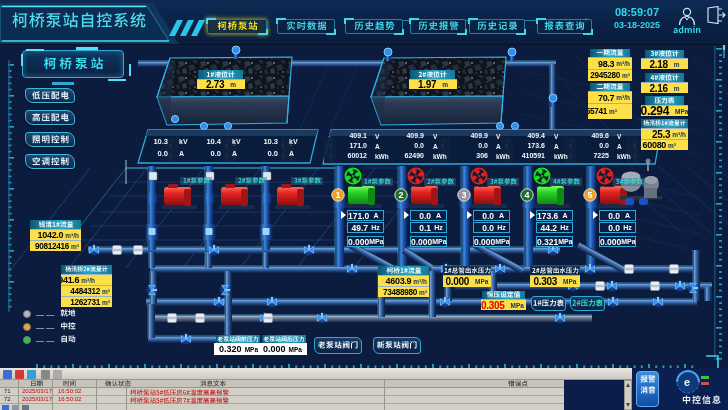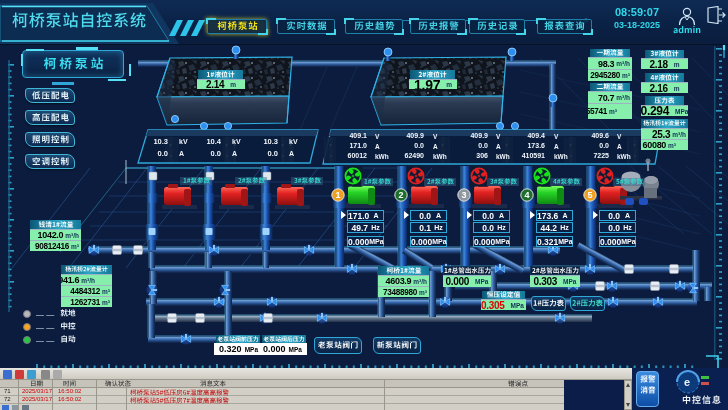--- a/index.html
+++ b/index.html
@@ -1,20 +1,20 @@
 <!DOCTYPE html>
 <html lang="zh"><head><meta charset="utf-8"><title>pump station</title>
 <style>
 *{margin:0;padding:0;box-sizing:border-box}
 html,body{width:728px;height:410px;overflow:hidden;background:#0c1c3e;font-family:"Liberation Sans",sans-serif}
 #stage{position:relative;width:728px;height:410px;background:#0c1c3e;overflow:hidden}
 .abs{position:absolute}
 svg{display:block}
 .ct{display:flex;align-items:center;justify-content:center}
-.wrow{background:#86efac;color:#000;font-weight:bold;display:flex;align-items:center;justify-content:flex-end;
+.wrow{background:#fde047;color:#000;font-weight:bold;display:flex;align-items:center;justify-content:flex-end;
  border-top:1px solid #9db2c2;white-space:nowrap;overflow:hidden}
 .wrow .v{font-size:9px;letter-spacing:-0.3px}
 .wrow .u{font-size:6.5px;margin-left:2px;font-weight:bold;color:#135}
 .navbtn{position:absolute;top:19px;height:15px;border:1px solid #1f7fa8;border-radius:2px;background:rgba(8,34,66,.9)}
 .navbtn:before{content:"";position:absolute;left:-2px;top:-2px;width:8px;height:4px;border-left:2px solid #45d5e8;border-top:2px solid #45d5e8}
 .navbtn:after{content:"";position:absolute;right:-2px;bottom:-2px;width:8px;height:4px;border-right:2px solid #45d5e8;border-bottom:2px solid #45d5e8}
 .sbtn{position:absolute;height:15px;border:1px solid #2fa8d8;border-radius:3px 6px 3px 6px;background:linear-gradient(180deg,#123a66,#0a2346)}
 .dbox{position:absolute;background:#0a1f44;border:1px solid #2da8d8;display:flex;align-items:center;color:#fff;font-weight:bold}
 .tealtag{position:absolute;background:linear-gradient(90deg,#0c5876,#2aa6c6 55%,#15789a)}
 .darktag{position:absolute;background:rgba(8,26,52,.92);border:1px solid rgba(27,95,134,.4)}
@@ -1073,36 +1073,36 @@
         <g fill="#fff">
           <path transform="translate(0.0,6.16) scale(0.00700,-0.00700)" d="M82 0H527V120H388V741H279C232 711 182 692 107 679V587H242V120H82Z"></path>
           <path transform="translate(4.1,6.16) scale(0.00700,-0.00700)" d="M99 0H186L212 217H338L312 0H400L425 217H533V313H437L454 450H556V545H466L489 738H403L378 545H252L275 738H189L165 545H62V450H153L136 313H39V217H125ZM223 313 240 450H366L349 313Z"></path>
           <path transform="translate(8.3,6.16) scale(0.00700,-0.00700)" d="M27 488C77 449 143 391 172 353L250 432C218 469 151 522 100 558ZM48 7 152 -57C195 40 238 155 274 260L182 324C141 210 87 84 48 7ZM650 382C680 352 713 311 728 283L781 331C764 290 743 252 720 217C682 268 651 323 627 380C640 400 651 421 662 442H820C811 407 799 373 786 341C770 367 737 403 708 428ZM77 747C128 705 190 645 217 605L297 677V636H419C384 536 314 408 236 331C259 313 295 277 313 255C330 273 347 293 364 314V-89H469V-3C492 -23 521 -63 535 -90C605 -54 669 -9 724 48C776 -8 836 -54 902 -89C920 -61 955 -17 980 5C911 35 848 79 794 132C865 232 918 358 946 513L875 539L856 535H706C717 561 727 587 736 613L643 636H965V750H700C688 783 669 823 651 854L542 824C553 802 564 775 574 750H297V684C265 723 203 777 154 815ZM442 636H626C598 539 541 422 469 340V478C493 522 514 568 532 611ZM564 290C590 234 620 182 654 134C600 77 538 32 469 1V292C487 275 507 255 520 240C535 255 550 272 564 290Z"></path>
           <path transform="translate(15.3,6.16) scale(0.00700,-0.00700)" d="M421 508C448 374 473 198 481 94L599 127C589 229 560 401 530 533ZM553 836C569 788 590 724 598 681H363V565H922V681H613L718 711C707 753 686 816 667 864ZM326 66V-50H956V66H785C821 191 858 366 883 517L757 537C744 391 710 197 676 66ZM259 846C208 703 121 560 30 470C50 441 83 375 94 345C116 368 137 393 158 421V-88H279V609C315 674 346 743 372 810Z"></path>
           <path transform="translate(22.3,6.16) scale(0.00700,-0.00700)" d="M115 762C172 715 246 648 280 604L361 691C325 734 247 797 192 840ZM38 541V422H184V120C184 75 152 42 129 27C149 1 179 -54 188 -85C207 -60 244 -32 446 115C434 140 415 191 408 226L306 154V541ZM607 845V534H367V409H607V-90H736V409H967V534H736V845Z"></path>
         </g>
       </svg>
     </div>
     <div class="wrow abs" style="left:197px;top:79px;width:48px;height:10px;justify-content:center">
-      <span class="v" style="color:#000;font-size:10px">2.14</span>
+      <span class="v" style="color:#000;font-size:10px">2.73</span>
       <span class="u" style="margin-left:6px;font-size:6.5px">m</span>
     </div>
     <div class="tealtag ct" style="left:410px;top:70px;width:45px;height:9px;">
       <svg width="29" height="8" viewBox="0 0 29.3 8.3" style="overflow:visible">
         <g fill="#fff">
           <path transform="translate(0.0,6.16) scale(0.00700,-0.00700)" d="M43 0H539V124H379C344 124 295 120 257 115C392 248 504 392 504 526C504 664 411 754 271 754C170 754 104 715 35 641L117 562C154 603 198 638 252 638C323 638 363 592 363 519C363 404 245 265 43 85Z"></path>
           <path transform="translate(4.1,6.16) scale(0.00700,-0.00700)" d="M99 0H186L212 217H338L312 0H400L425 217H533V313H437L454 450H556V545H466L489 738H403L378 545H252L275 738H189L165 545H62V450H153L136 313H39V217H125ZM223 313 240 450H366L349 313Z"></path>
           <path transform="translate(8.3,6.16) scale(0.00700,-0.00700)" d="M27 488C77 449 143 391 172 353L250 432C218 469 151 522 100 558ZM48 7 152 -57C195 40 238 155 274 260L182 324C141 210 87 84 48 7ZM650 382C680 352 713 311 728 283L781 331C764 290 743 252 720 217C682 268 651 323 627 380C640 400 651 421 662 442H820C811 407 799 373 786 341C770 367 737 403 708 428ZM77 747C128 705 190 645 217 605L297 677V636H419C384 536 314 408 236 331C259 313 295 277 313 255C330 273 347 293 364 314V-89H469V-3C492 -23 521 -63 535 -90C605 -54 669 -9 724 48C776 -8 836 -54 902 -89C920 -61 955 -17 980 5C911 35 848 79 794 132C865 232 918 358 946 513L875 539L856 535H706C717 561 727 587 736 613L643 636H965V750H700C688 783 669 823 651 854L542 824C553 802 564 775 574 750H297V684C265 723 203 777 154 815ZM442 636H626C598 539 541 422 469 340V478C493 522 514 568 532 611ZM564 290C590 234 620 182 654 134C600 77 538 32 469 1V292C487 275 507 255 520 240C535 255 550 272 564 290Z"></path>
           <path transform="translate(15.3,6.16) scale(0.00700,-0.00700)" d="M421 508C448 374 473 198 481 94L599 127C589 229 560 401 530 533ZM553 836C569 788 590 724 598 681H363V565H922V681H613L718 711C707 753 686 816 667 864ZM326 66V-50H956V66H785C821 191 858 366 883 517L757 537C744 391 710 197 676 66ZM259 846C208 703 121 560 30 470C50 441 83 375 94 345C116 368 137 393 158 421V-88H279V609C315 674 346 743 372 810Z"></path>
           <path transform="translate(22.3,6.16) scale(0.00700,-0.00700)" d="M115 762C172 715 246 648 280 604L361 691C325 734 247 797 192 840ZM38 541V422H184V120C184 75 152 42 129 27C149 1 179 -54 188 -85C207 -60 244 -32 446 115C434 140 415 191 408 226L306 154V541ZM607 845V534H367V409H607V-90H736V409H967V534H736V845Z"></path>
         </g>
       </svg>
     </div>
     <div class="wrow abs" style="left:409px;top:79px;width:48px;height:10px;justify-content:center">
-      <span class="v" style="color:#000;font-size:14px">1.97</span>
+      <span class="v" style="color:#000;font-size:10px">1.97</span>
       <span class="u" style="margin-left:6px;font-size:6.5px">m</span>
     </div>
     <div class="tealtag ct" style="left:378px;top:266px;width:51px;height:9px;">
       <svg width="36" height="8" viewBox="0 0 36.3 8.3" style="overflow:visible">
         <g fill="#fff">
           <path transform="translate(0.0,6.16) scale(0.00700,-0.00700)" d="M391 804V693H781V50C781 33 774 28 755 27C736 26 672 26 612 29C628 -5 646 -57 651 -90C739 -90 803 -87 844 -68C885 -50 899 -17 899 49V693H967V804ZM532 485H613V294H532ZM434 586V134H532V193H716V586ZM171 850V659H45V548H167C136 438 81 317 20 251C38 218 64 165 74 132C109 178 143 246 171 320V-89H284V357C307 319 329 282 342 254L413 354C395 378 321 474 284 516V548H384V659H284V850Z"></path>
           <path transform="translate(7.0,6.16) scale(0.00700,-0.00700)" d="M169 850V663H40V552H162C133 431 80 290 19 212C39 180 65 125 76 91C111 142 142 216 169 297V-89H278V375C296 338 313 301 322 276L374 336C395 312 426 267 437 244C463 261 488 279 510 300V250C510 166 491 63 356 -12C380 -27 425 -70 442 -93C590 -6 624 134 624 246V336H546C585 379 617 429 642 486H726C751 433 783 380 820 334H736V-84H856V293C872 277 888 262 904 250C922 277 957 317 982 336C929 369 877 426 840 486H961V593H682C692 628 701 666 708 705C785 714 860 727 923 743L854 842C743 813 572 793 420 784C432 757 447 714 450 686C495 687 543 690 590 694C584 658 575 625 564 593H402V486H515C483 434 442 390 391 356C375 384 304 487 278 520V552H380V663H278V850Z"></path>
           <path transform="translate(14.0,6.16) scale(0.00700,-0.00700)" d="M82 0H527V120H388V741H279C232 711 182 692 107 679V587H242V120H82Z"></path>
           <path transform="translate(18.1,6.16) scale(0.00700,-0.00700)" d="M99 0H186L212 217H338L312 0H400L425 217H533V313H437L454 450H556V545H466L489 738H403L378 545H252L275 738H189L165 545H62V450H153L136 313H39V217H125ZM223 313 240 450H366L349 313Z"></path>
           <path transform="translate(22.3,6.16) scale(0.00700,-0.00700)" d="M565 356V-46H670V356ZM395 356V264C395 179 382 74 267 -6C294 -23 334 -60 351 -84C487 13 503 151 503 260V356ZM732 356V59C732 -8 739 -30 756 -47C773 -64 800 -72 824 -72C838 -72 860 -72 876 -72C894 -72 917 -67 931 -58C947 -49 957 -34 964 -13C971 7 975 59 977 104C950 114 914 131 896 149C895 104 894 68 892 52C890 37 888 30 885 26C882 24 877 23 872 23C867 23 860 23 856 23C852 23 847 25 846 28C843 31 842 41 842 56V356ZM72 750C135 720 215 669 252 632L322 729C282 766 200 811 138 838ZM31 473C96 446 179 399 218 364L285 464C242 498 158 540 94 564ZM49 3 150 -78C211 20 274 134 327 239L239 319C179 203 102 78 49 3ZM550 825C563 796 576 761 585 729H324V622H495C462 580 427 537 412 523C390 504 355 496 332 491C340 466 356 409 360 380C398 394 451 399 828 426C845 402 859 380 869 361L965 423C933 477 865 559 810 622H948V729H710C698 766 679 814 661 851ZM708 581 758 520 540 508C569 544 600 584 629 622H776Z"></path>

